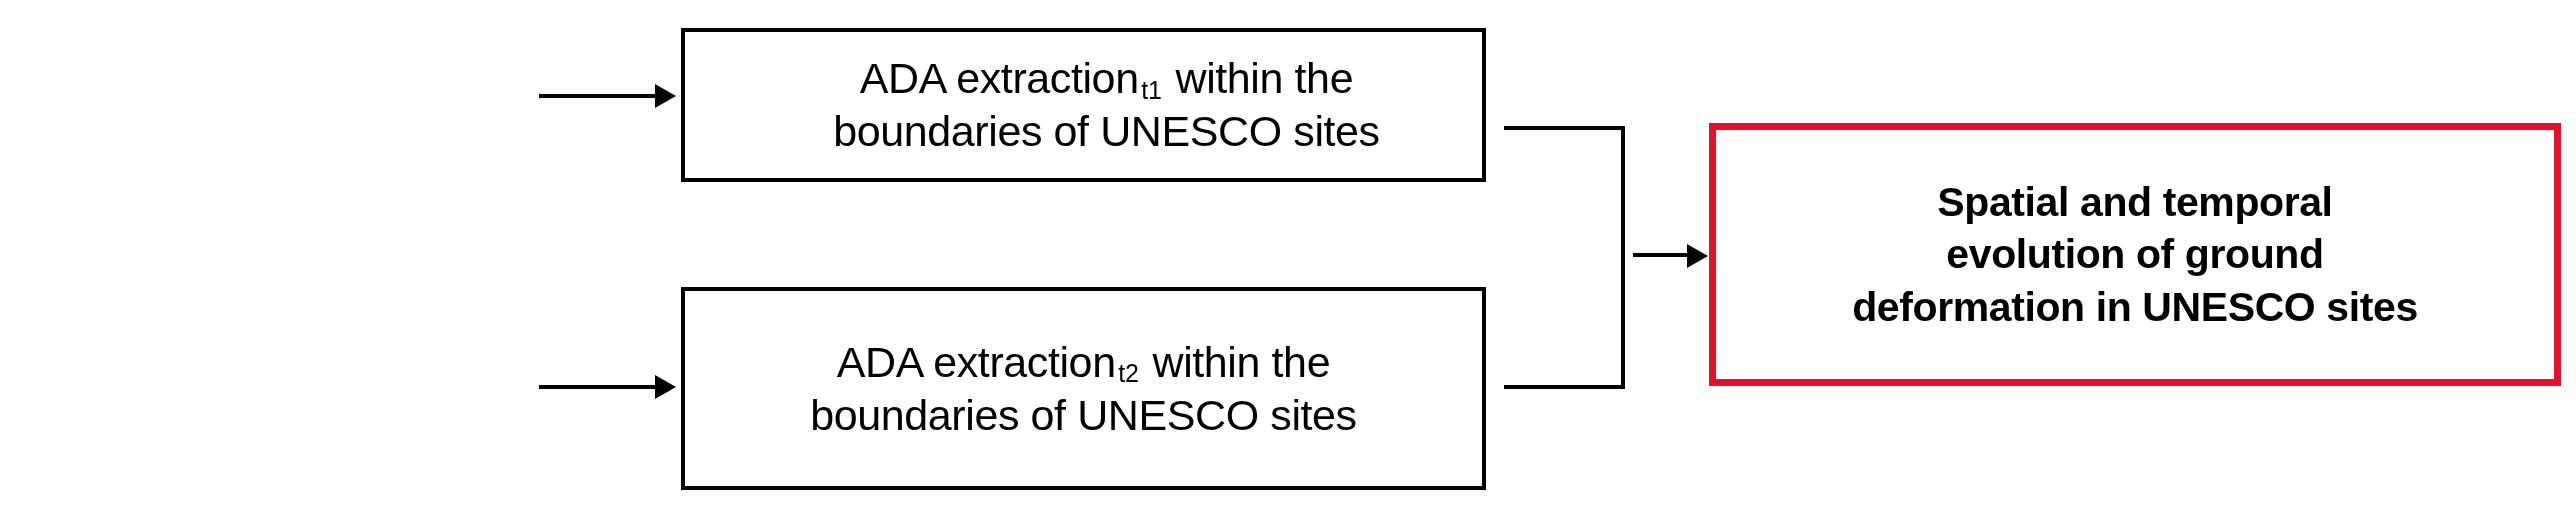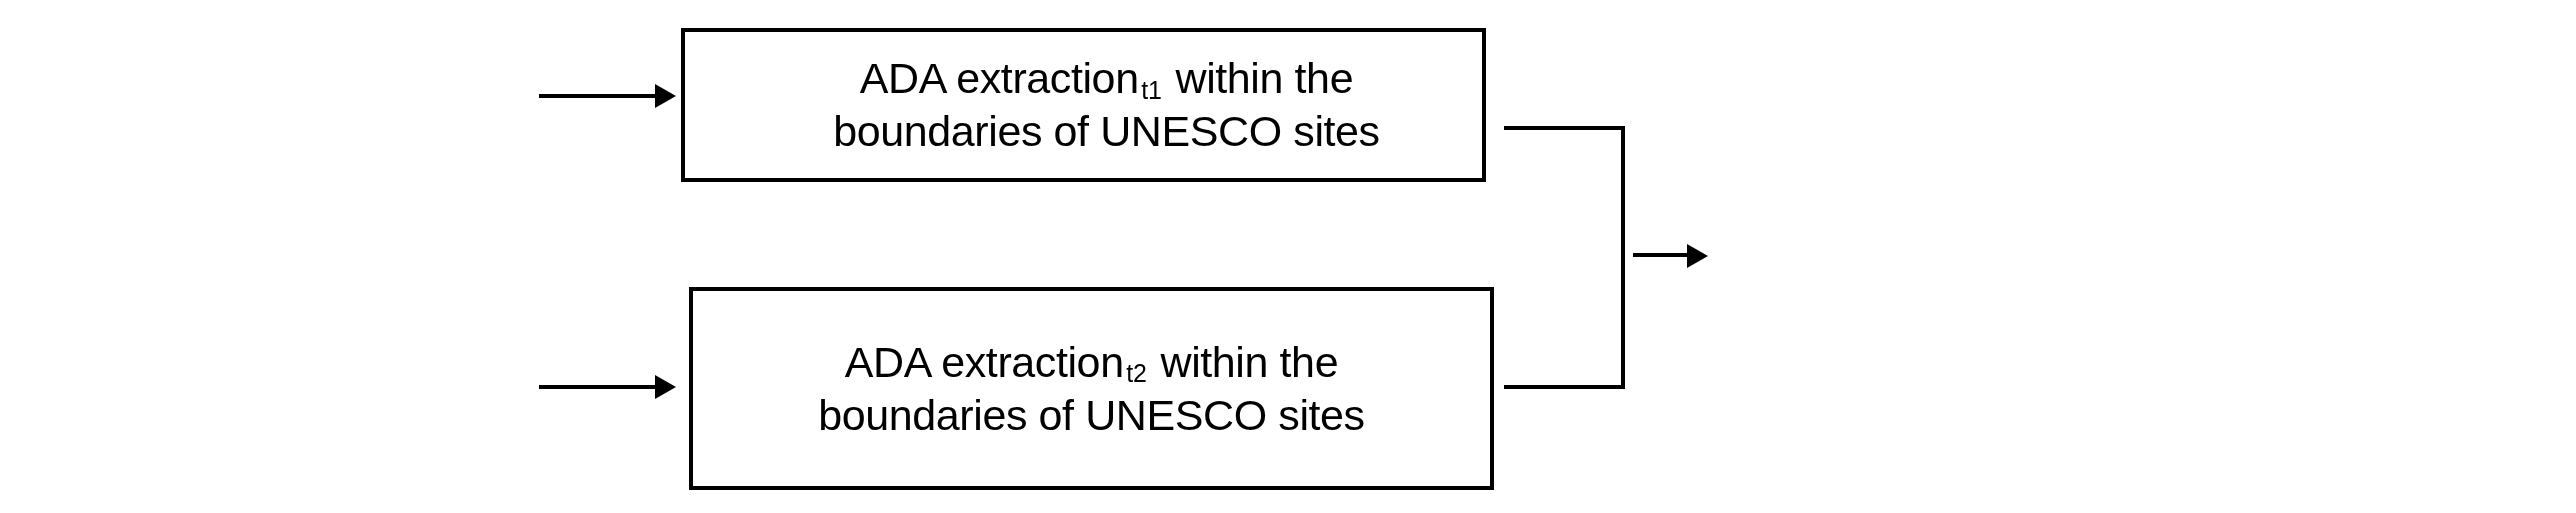--- a/index.html
+++ b/index.html
@@ -50,21 +50,21 @@
     vertical-align: -0.22em;
     letter-spacing: 0;
     padding-left: 0.10em;
     padding-right: 0.08em;
   }
 
   
   #box-sat-t1  { left: 25.5px;   top: 45px;  width: 504px;  height: 122px; }
   #box-ada-t1  { left: 681px;  top: 28px;  width: 805px; height: 154px; padding-left: 46px; }
   #box-sat-t2  { left: 25.5px;   top: 304px; width: 504px;  height: 164px; }
-  #box-ada-t2  { left: 681px;  top: 287px; width: 805px; height: 203px; margin-left: 8px; }
+  #box-ada-t2  { left: 681px;  top: 287px; width: 805px; height: 203px; }
   #box-result  { left: 1709px; top: 123px; width: 852px; height: 263px; }
 
   
   .hline {
     position: absolute;
     background: #000000;
     height: 4px;
   }
   .vline {
     position: absolute;
@@ -105,20 +105,25 @@
     <div class="txt"><span>ADA extraction</span><sub class="tsub">t1</sub><span> within the
 boundaries of UNESCO sites</span></div>
   </div>
 
 
   <div class="node" id="box-ada-t2">
     <div class="txt"><span>ADA extraction</span><sub class="tsub">t2</sub><span> within the
 boundaries of UNESCO sites</span></div>
   </div>
 
+  <div class="node result" id="box-result">
+    <div class="txt">Spatial and temporal
+evolution of ground
+deformation in UNESCO sites</div>
+  </div>
 
   <div class="hline" id="arrow1-line"></div>
   <div class="arrowhead" id="arrow1-head"></div>
 
   <div class="hline" id="arrow2-line"></div>
   <div class="arrowhead" id="arrow2-head"></div>
 
   <div class="hline" id="merge-top"></div>
   <div class="hline" id="merge-bottom"></div>
   <div class="vline" id="merge-vert"></div>

